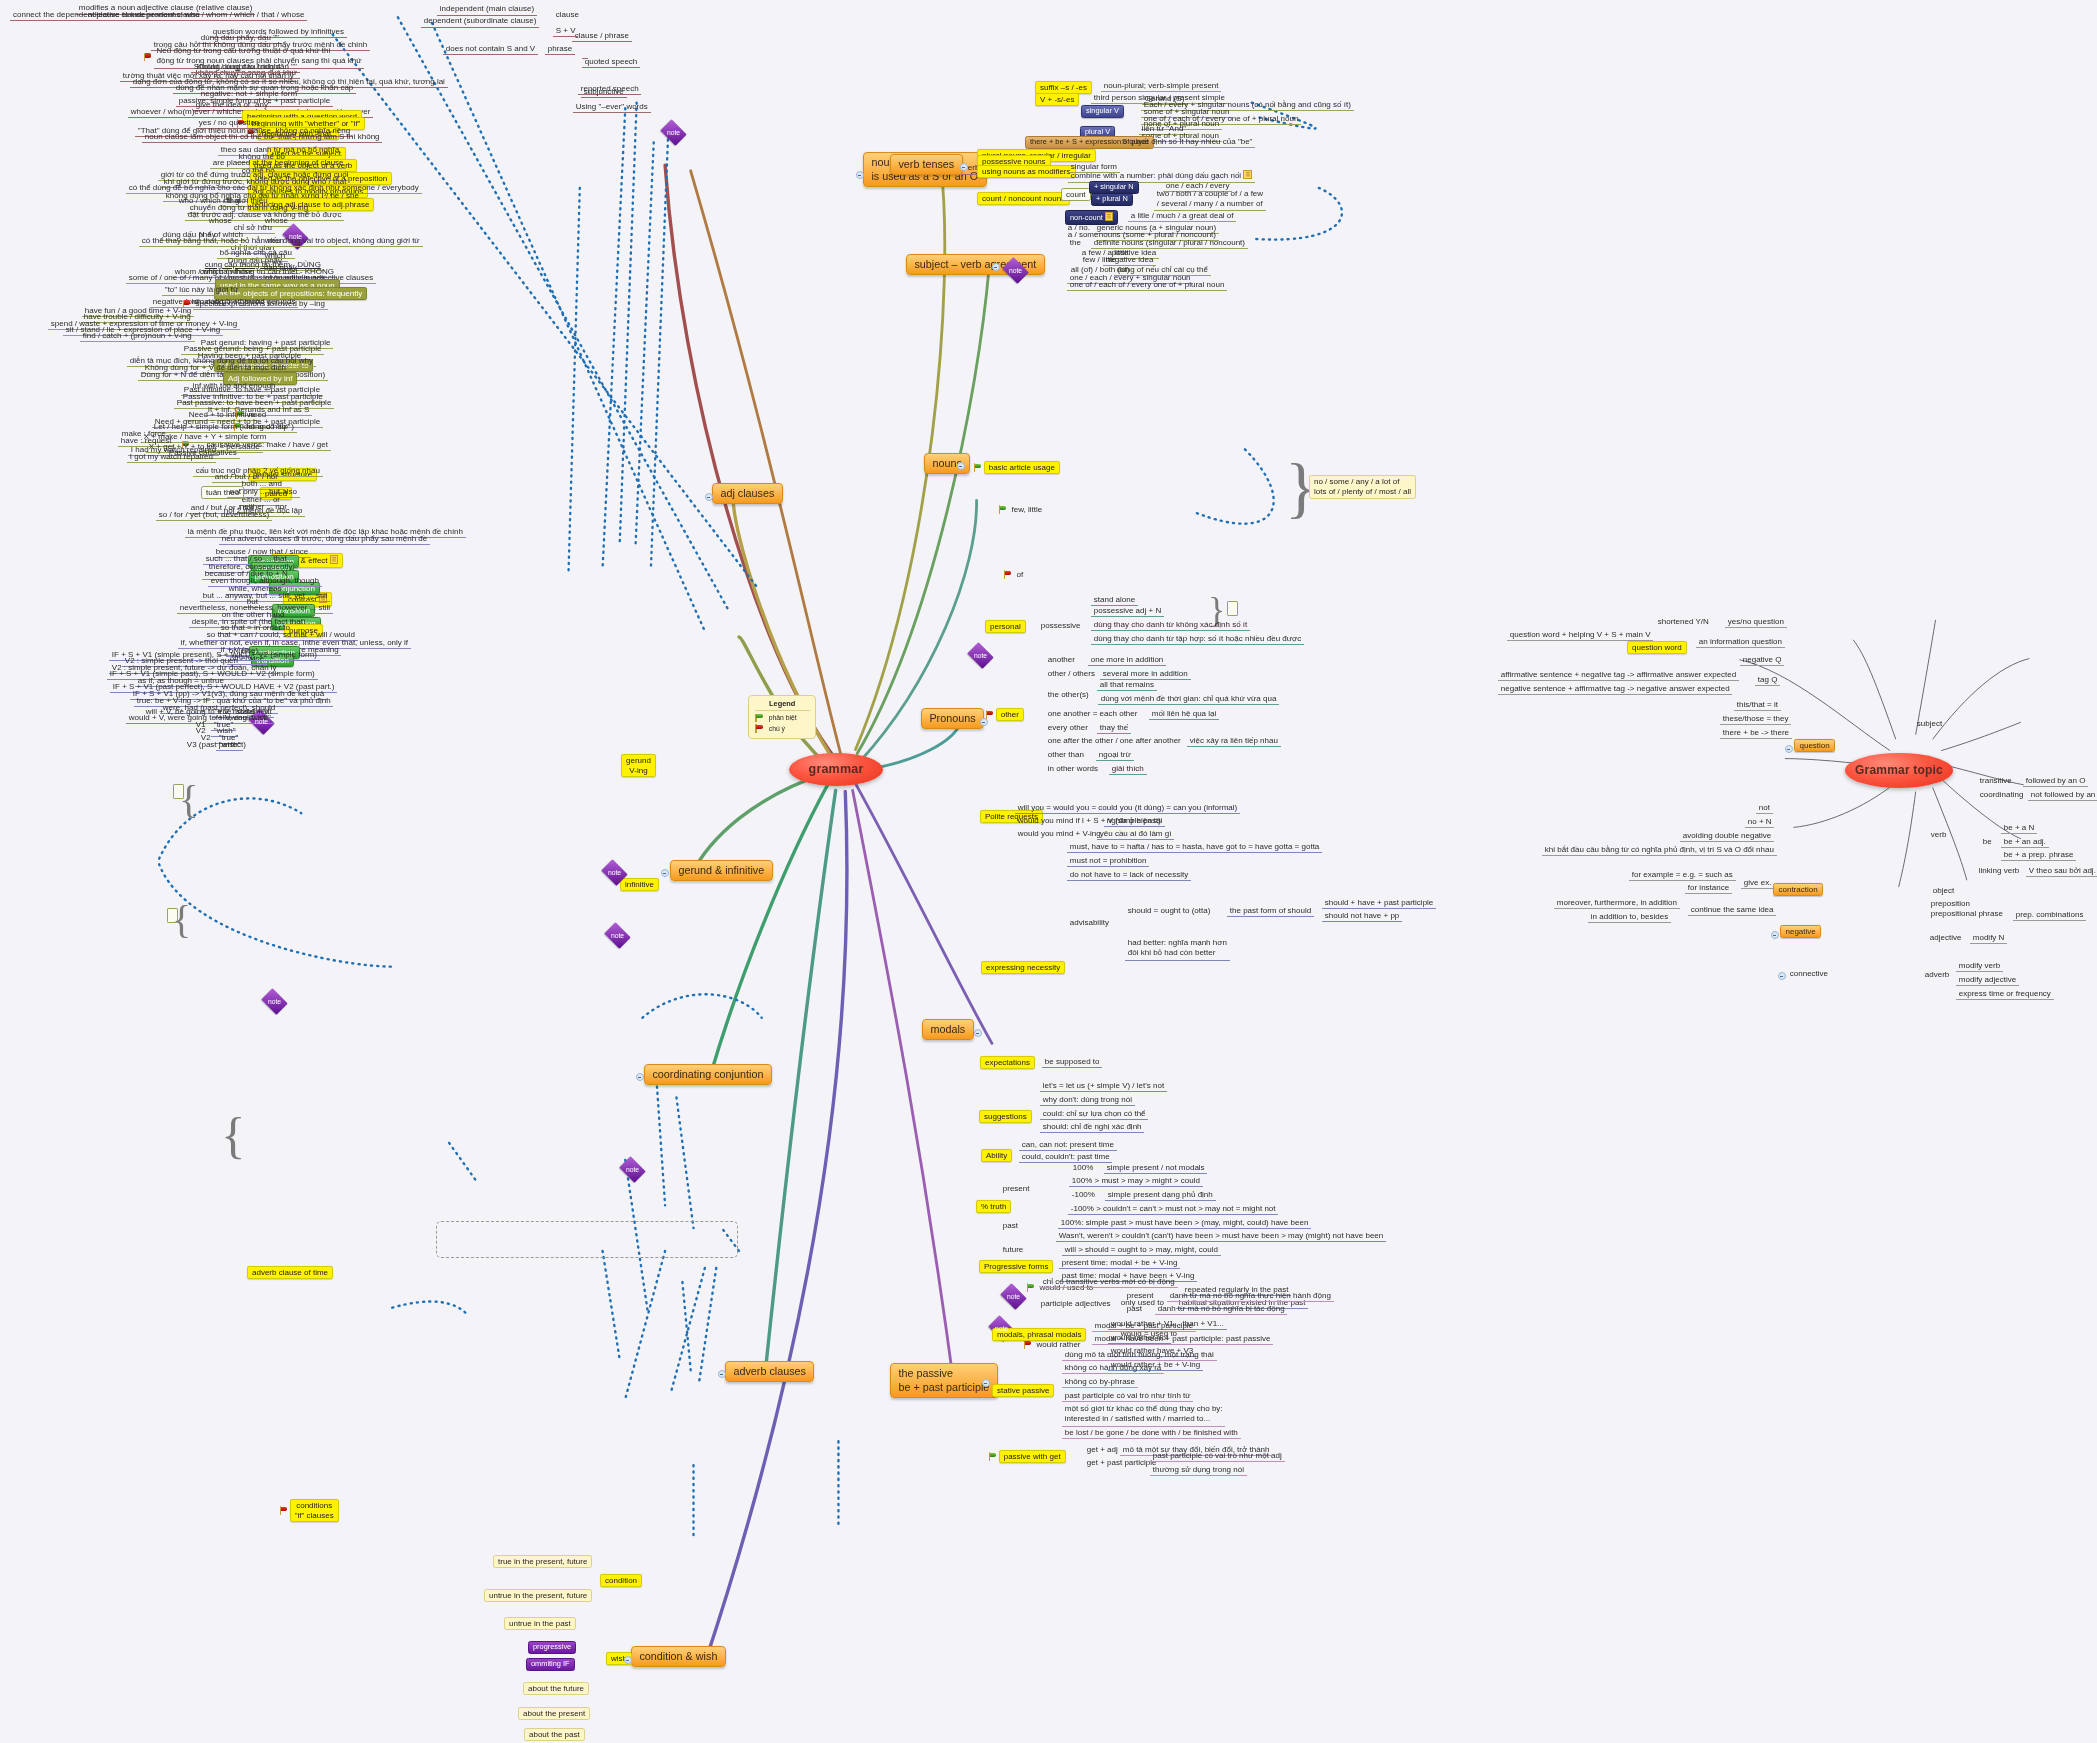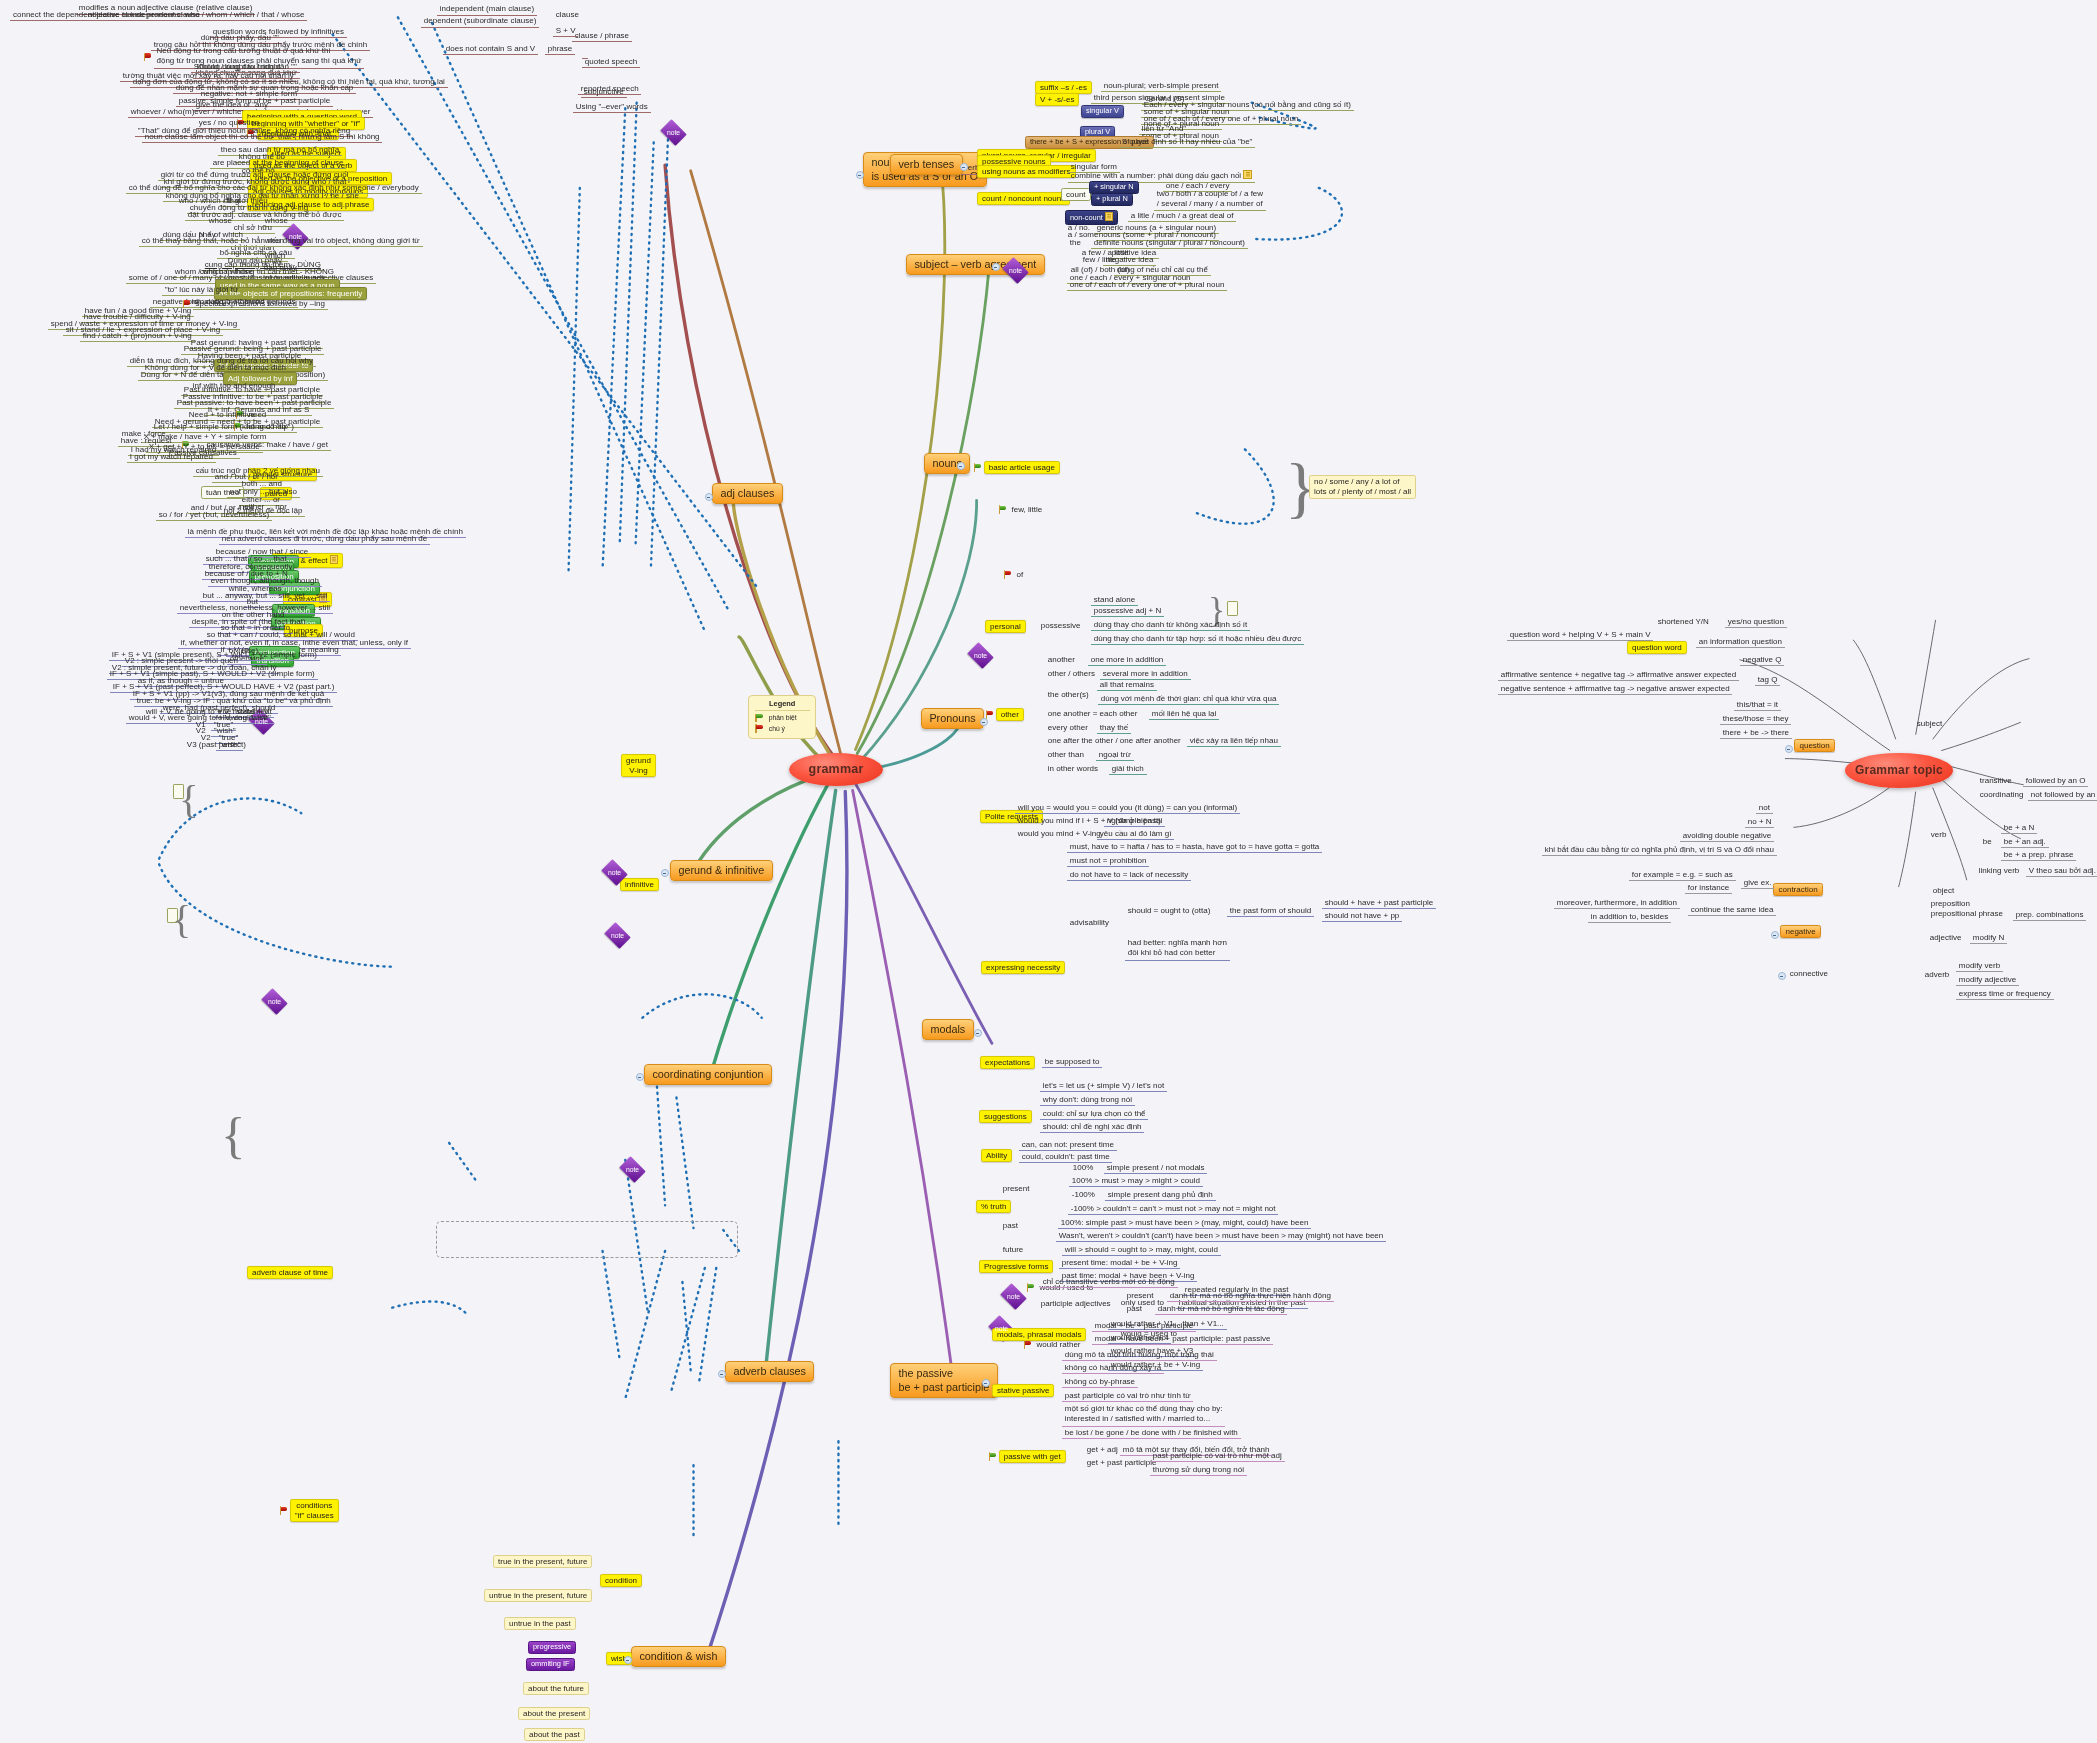--- a/index.html
+++ b/index.html
@@ -353,21 +353,21 @@
   <span class="leaf b-olive">special expressions followed by –ing</span>
 </div>
 <div class="n leaf b-olive" style="left:82px;top:305px;">have fun / a good time + V-ing</div>
 <div class="n leaf b-olive" style="left:81px;top:311px;">have trouble / difficulty  + V-ing</div>
 <div class="n leaf b-olive" style="left:48px;top:318px;">spend / waste + expression of time or money + V-ing</div>
 <div class="n leaf b-olive" style="left:63px;top:324px;">sit / stand / lie + expression of place + V-ing</div>
 <div class="n leaf b-olive" style="left:80px;top:330px;">find / catch + (pro)noun + v-ing</div>
 
 <div class="n tinybox" style="left:173px;top:784px;"></div>
 <div class="n brace" style="left:179px;top:776px;font-size:41px;">{</div>
-<div class="n leaf b-olive" style="left:188px;top:337px;">Past gerund: having + past participle</div>
+<div class="n leaf b-olive" style="left:198px;top:337px;">Past gerund: having + past participle</div>
 <div class="n leaf b-olive" style="left:181px;top:343px;">Passive gerund: being + past participle</div>
 <div class="n leaf b-olive" style="left:195px;top:350px;">Having been + past participle</div>
 
 <div class="n olivebox" style="left:214px;top:359px;">Inf of purpose: in order to</div>
 <div class="n leaf b-olive" style="left:127px;top:355px;">diễn tả mục đích, không dùng để trả lời câu hỏi why</div>
 <div class="n leaf b-olive" style="left:142px;top:362px;">Không dùng for + V để diễn tả mục đích</div>
 <div class="n leaf b-olive" style="left:138px;top:369px;">Dùng for + N để diễn tả mục đích (for là preposition)</div>
 
 <div class="n olivebox" style="left:223px;top:372px;">Adj followed by inf</div>
 <div class="n leaf b-olive" style="left:190px;top:380px;">inf with too and enough</div>

